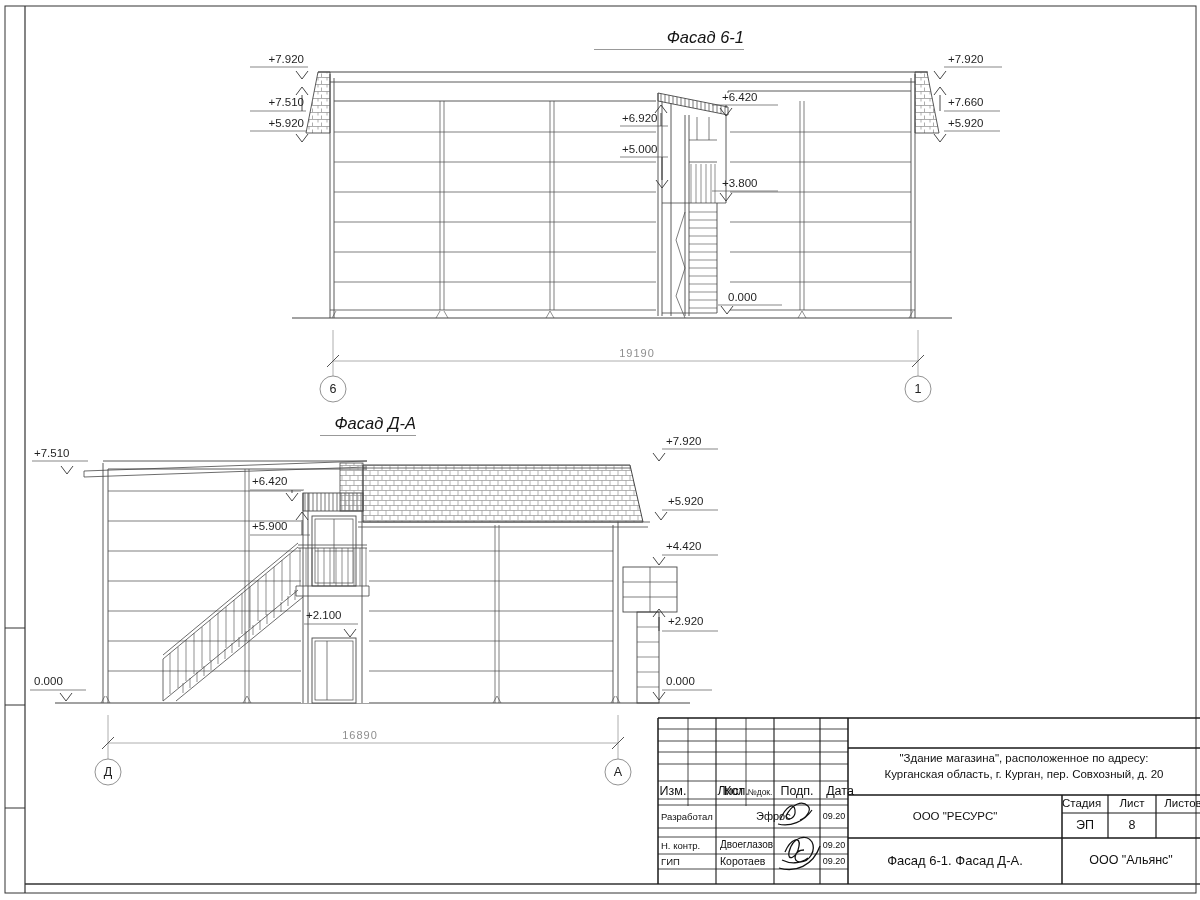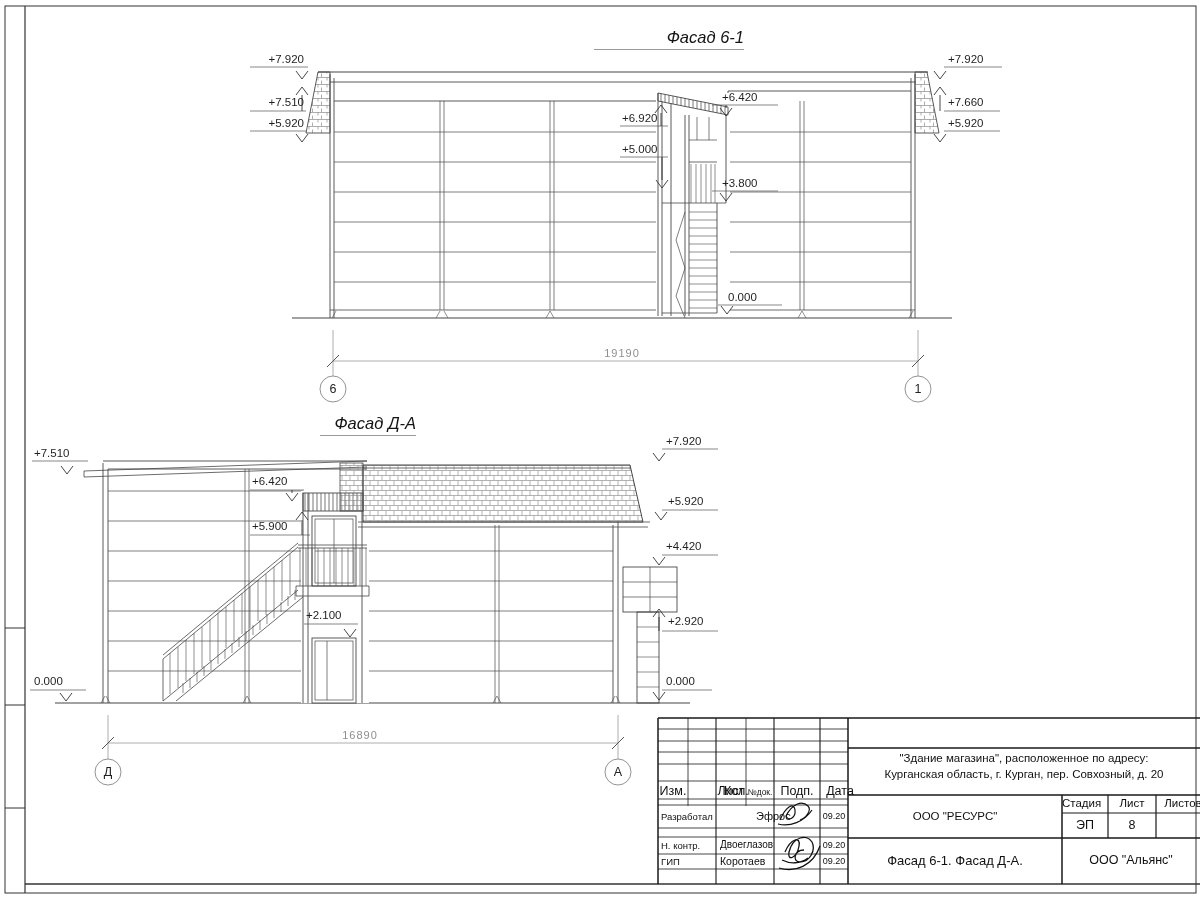--- a/index.html
+++ b/index.html
@@ -197,21 +197,21 @@
   <span class="lbl ra" style="left:246px;top:96px;width:58px;">+7.510</span>
   <span class="lbl ra" style="left:246px;top:117px;width:58px;">+5.920</span>
   <span class="lbl" style="left:948px;top:53px;">+7.920</span>
   <span class="lbl" style="left:948px;top:96px;">+7.660</span>
   <span class="lbl" style="left:948px;top:117px;">+5.920</span>
   <span class="lbl" style="left:722px;top:91px;">+6.420</span>
   <span class="lbl" style="left:622px;top:112px;">+6.920</span>
   <span class="lbl" style="left:622px;top:143px;">+5.000</span>
   <span class="lbl" style="left:722px;top:177px;">+3.800</span>
   <span class="lbl" style="left:728px;top:291px;">0.000</span>
-  <span class="dim" style="left:572px;top:347px;width:100px;">19190</span>
+  <span class="dim" style="left:587px;top:347px;width:100px;">19190</span>
   <span class="axis" style="left:320px;top:382px;">6</span>
   <span class="axis" style="left:905px;top:382px;">1</span>
 
   <span class="ftitle" style="left:320px;top:414px;width:96px;">Фасад Д-А</span>
   <span class="lbl" style="left:34px;top:447px;">+7.510</span>
   <span class="lbl" style="left:252px;top:475px;">+6.420</span>
   <span class="lbl" style="left:252px;top:520px;">+5.900</span>
   <span class="lbl" style="left:306px;top:609px;">+2.100</span>
   <span class="lbl" style="left:34px;top:675px;">0.000</span>
   <span class="lbl" style="left:666px;top:435px;">+7.920</span>

